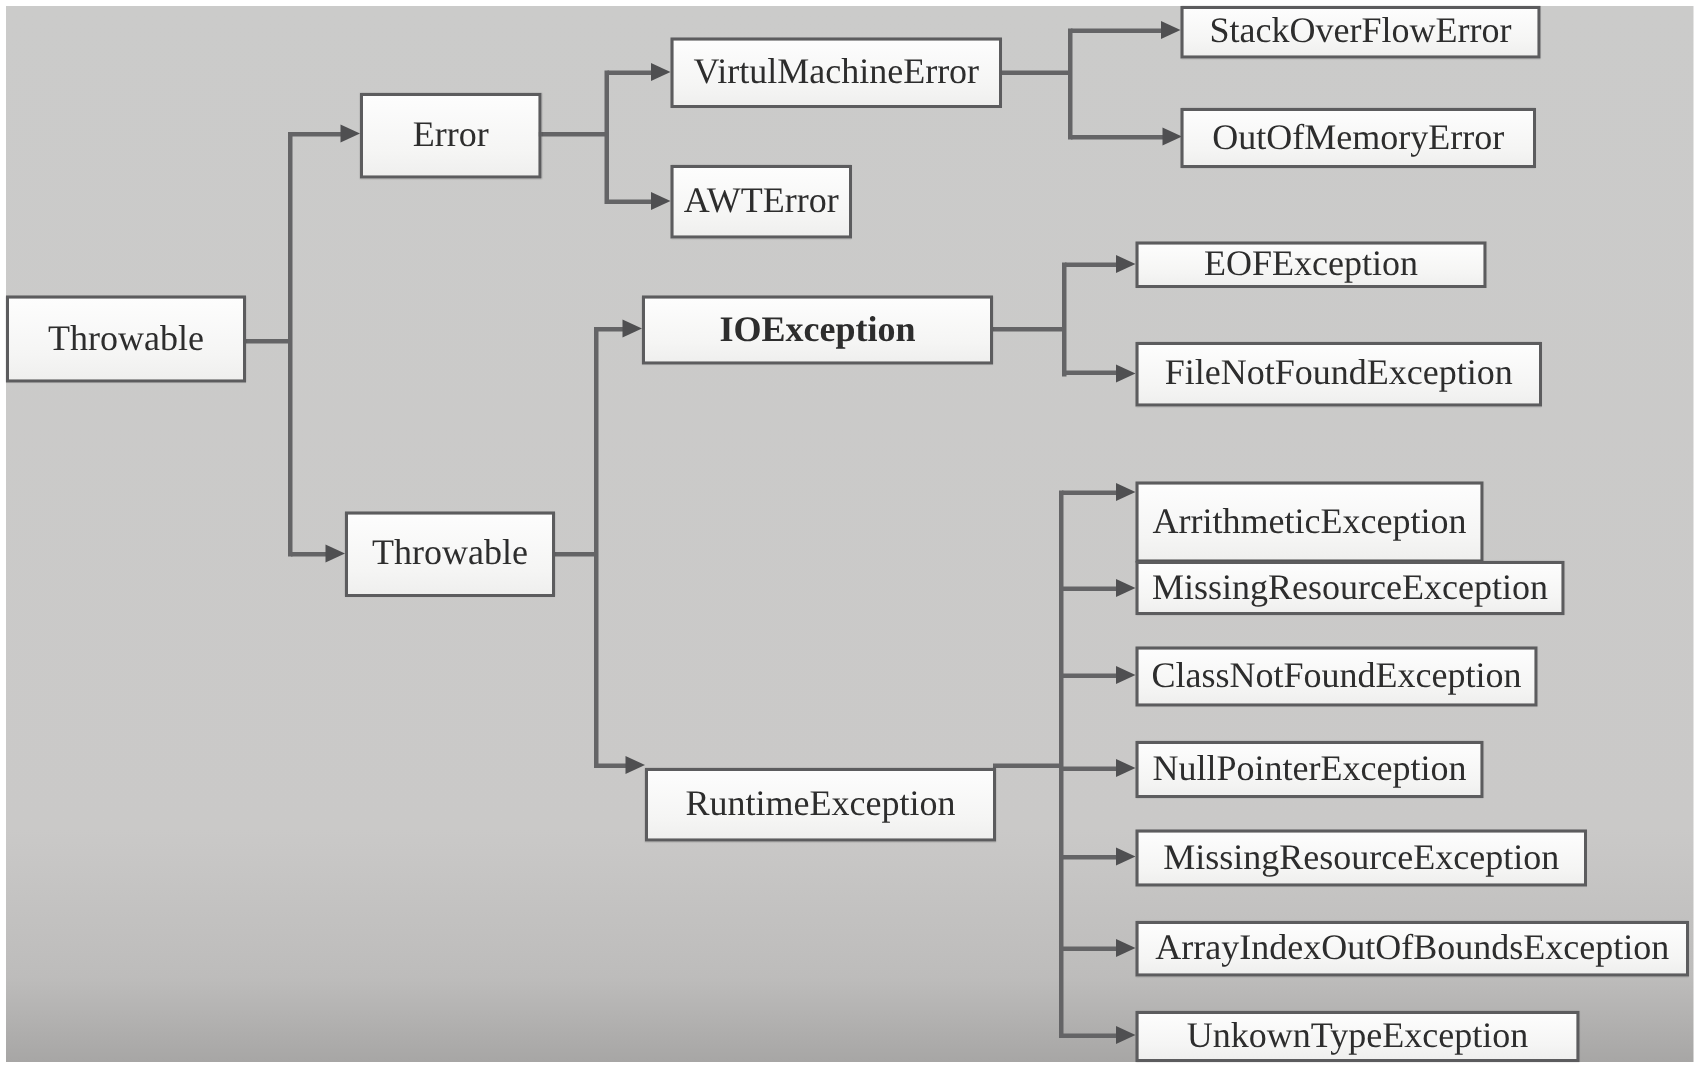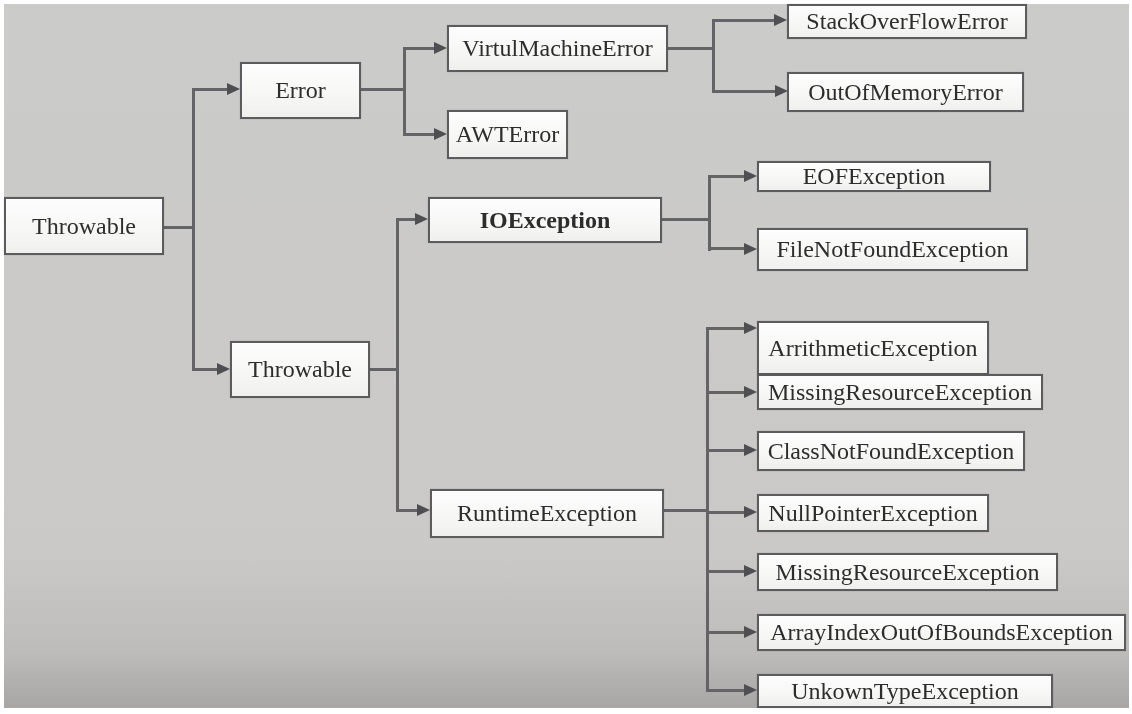--- a/index.html
+++ b/index.html
@@ -95,20 +95,20 @@
 <div class="node" style="left:4px;top:197px;width:160px;height:58px;">Throwable</div>
 <div class="node" style="left:240px;top:62px;width:121px;height:57px;">Error</div>
 <div class="node" style="left:447px;top:25px;width:221px;height:47px;">VirtulMachineError</div>
 <div class="node" style="left:447px;top:110px;width:121px;height:49px;">AWTError</div>
 <div class="node" style="left:787px;top:4px;width:240px;height:35px;">StackOverFlowError</div>
 <div class="node" style="left:787px;top:72px;width:237px;height:40px;">OutOfMemoryError</div>
 <div class="node" style="left:230px;top:341px;width:140px;height:57px;">Throwable</div>
 <div class="node" style="left:428px;top:197px;width:234px;height:46px;font-weight:bold;">IOException</div>
 <div class="node" style="left:757px;top:161px;width:234px;height:31px;">EOFException</div>
 <div class="node" style="left:757px;top:228px;width:271px;height:43px;">FileNotFoundException</div>
-<div class="node" style="left:430px;top:489px;width:234px;height:49px;">RuntimeException</div>
+<div class="node" style="left:430px;top:512px;width:234px;height:49px;">RuntimeException</div>
 <div class="node" style="left:757px;top:321px;width:232px;height:54px;">ArrithmeticException</div>
 <div class="node" style="left:757px;top:374px;width:286px;height:36px;">MissingResourceException</div>
 <div class="node" style="left:757px;top:431px;width:268px;height:40px;">ClassNotFoundException</div>
 <div class="node" style="left:757px;top:494px;width:232px;height:38px;">NullPointerException</div>
 <div class="node" style="left:757px;top:553px;width:301px;height:38px;">MissingResourceException</div>
 <div class="node" style="left:757px;top:614px;width:369px;height:37px;">ArrayIndexOutOfBoundsException</div>
 <div class="node" style="left:757px;top:674px;width:296px;height:34px;">UnkownTypeException</div>
 
 </body></html>

